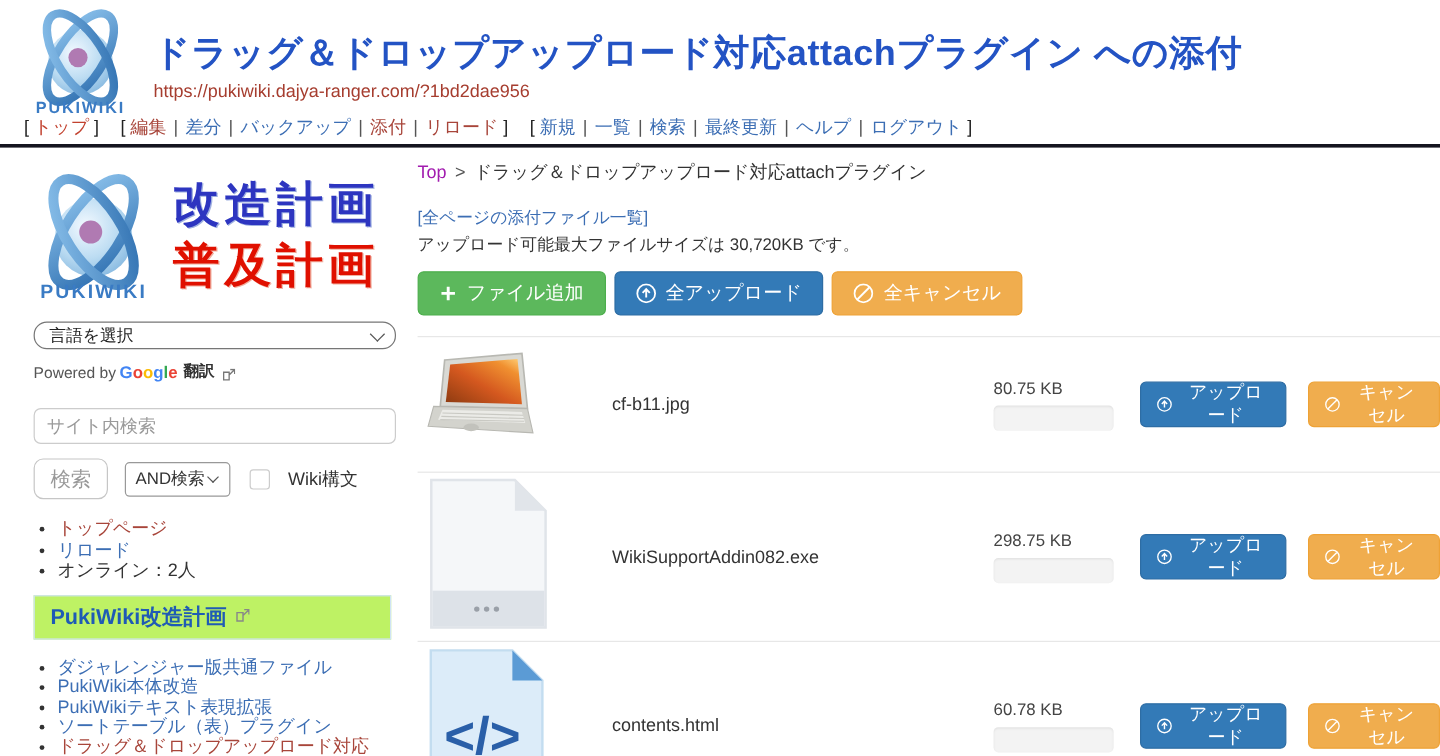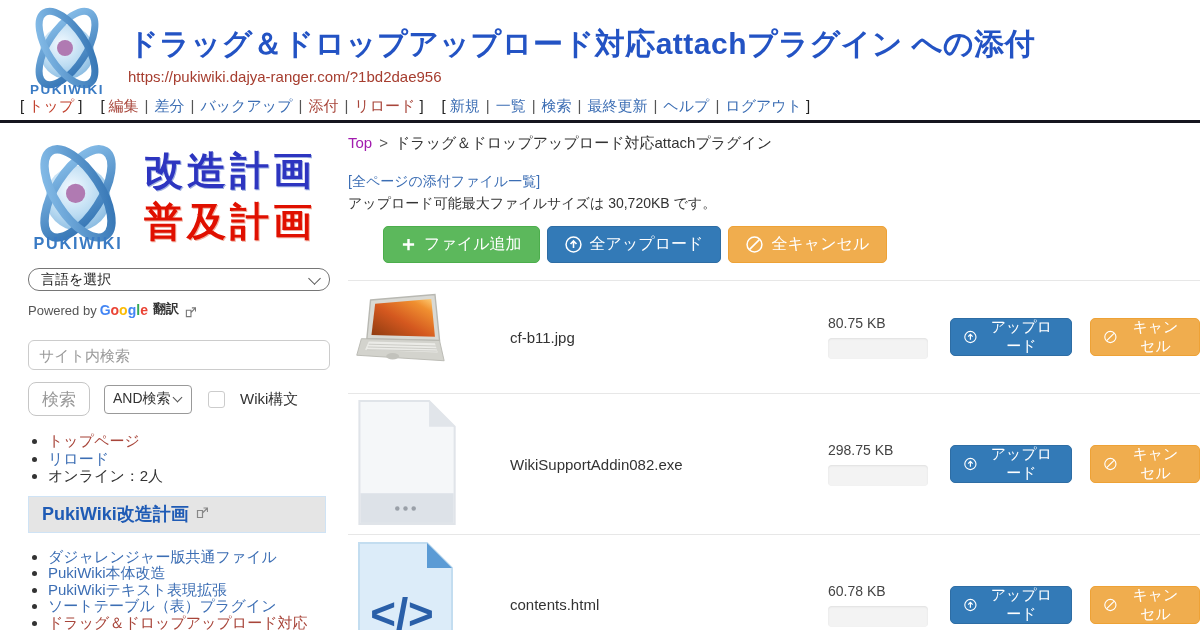--- a/index.html
+++ b/index.html
@@ -65,36 +65,36 @@
   .wiki-check { margin-left: 16px; width: 17px; height: 17px; accent-color: #fff;
     border: 1px solid #ccc; appearance: none; background: #fff; border-radius: 3px; cursor: pointer; }
   .wiki-label { margin-left: 15px; font-size: 15px; color: #333; }
 
   .side-list { margin: 16px 0 0 0; padding-left: 48px; list-style: disc; font-size: 15px; line-height: 17.5px; }
   .side-list li { margin-bottom: 0; }
   .side-list a { text-decoration: none; cursor: pointer; }
   .side-list.second { line-height: 16px; }
   .side-list.second li { margin-bottom: 0.5px; }
 
-  .section-box { margin: 11px 0 12px 28px; width: 298px; background: #e5e5e5;
+  .section-box { margin: 11px 0 12px 28px; width: 298px; background: #bef264;
     border: 1px solid #cfe3f5; padding: 5px 13px 6px; }
   .section-box a { font-size: 18px; font-weight: bold; color: #1f5bb5; text-decoration: none; }
 
   .ext-icon { display: inline-block; margin-left: 3px; vertical-align: 1px; }
 
   
   .main { position: absolute; left: 348px; top: 134px; width: 852px; }
   .breadcrumb { font-size: 15px; color: #333; }
   .breadcrumb a { color: #a21caf; text-decoration: none; }
   .breadcrumb .bsep { color: #555; margin: 0 7px; }
   .attach-list-link { display: inline-block; margin-top: 20px; font-size: 14px;
     color: #3c6eb4; text-decoration: none; }
   .max-note { margin-top: 4px; font-size: 14px; color: #333; }
 
-  .toolbar { margin-top: 13px; display: flex; gap: 7px; margin-left: 35px; }
+  .toolbar { margin-top: 13px; display: flex; gap: 7px; }
   .btn { display: inline-flex; align-items: center; justify-content: center; gap: 8px;
     border-radius: 5px; color: #fff; cursor: pointer; border: 1px solid transparent;
     font-family: "Liberation Sans", sans-serif; }
   .btn-lg { height: 37px; padding: 0 17px; font-size: 16px; }
   .btn-green  { background: #5cb85c; border-color: #4cae4c; }
   .btn-blue   { background: #337ab7; border-color: #2e6da4; }
   .btn-orange { background: #f0ad4e; border-color: #eea236; }
 
   .rows { margin-top: 17px; }
   .file-row { display: flex; align-items: center; border-top: 1px solid #e7e7e7; }

